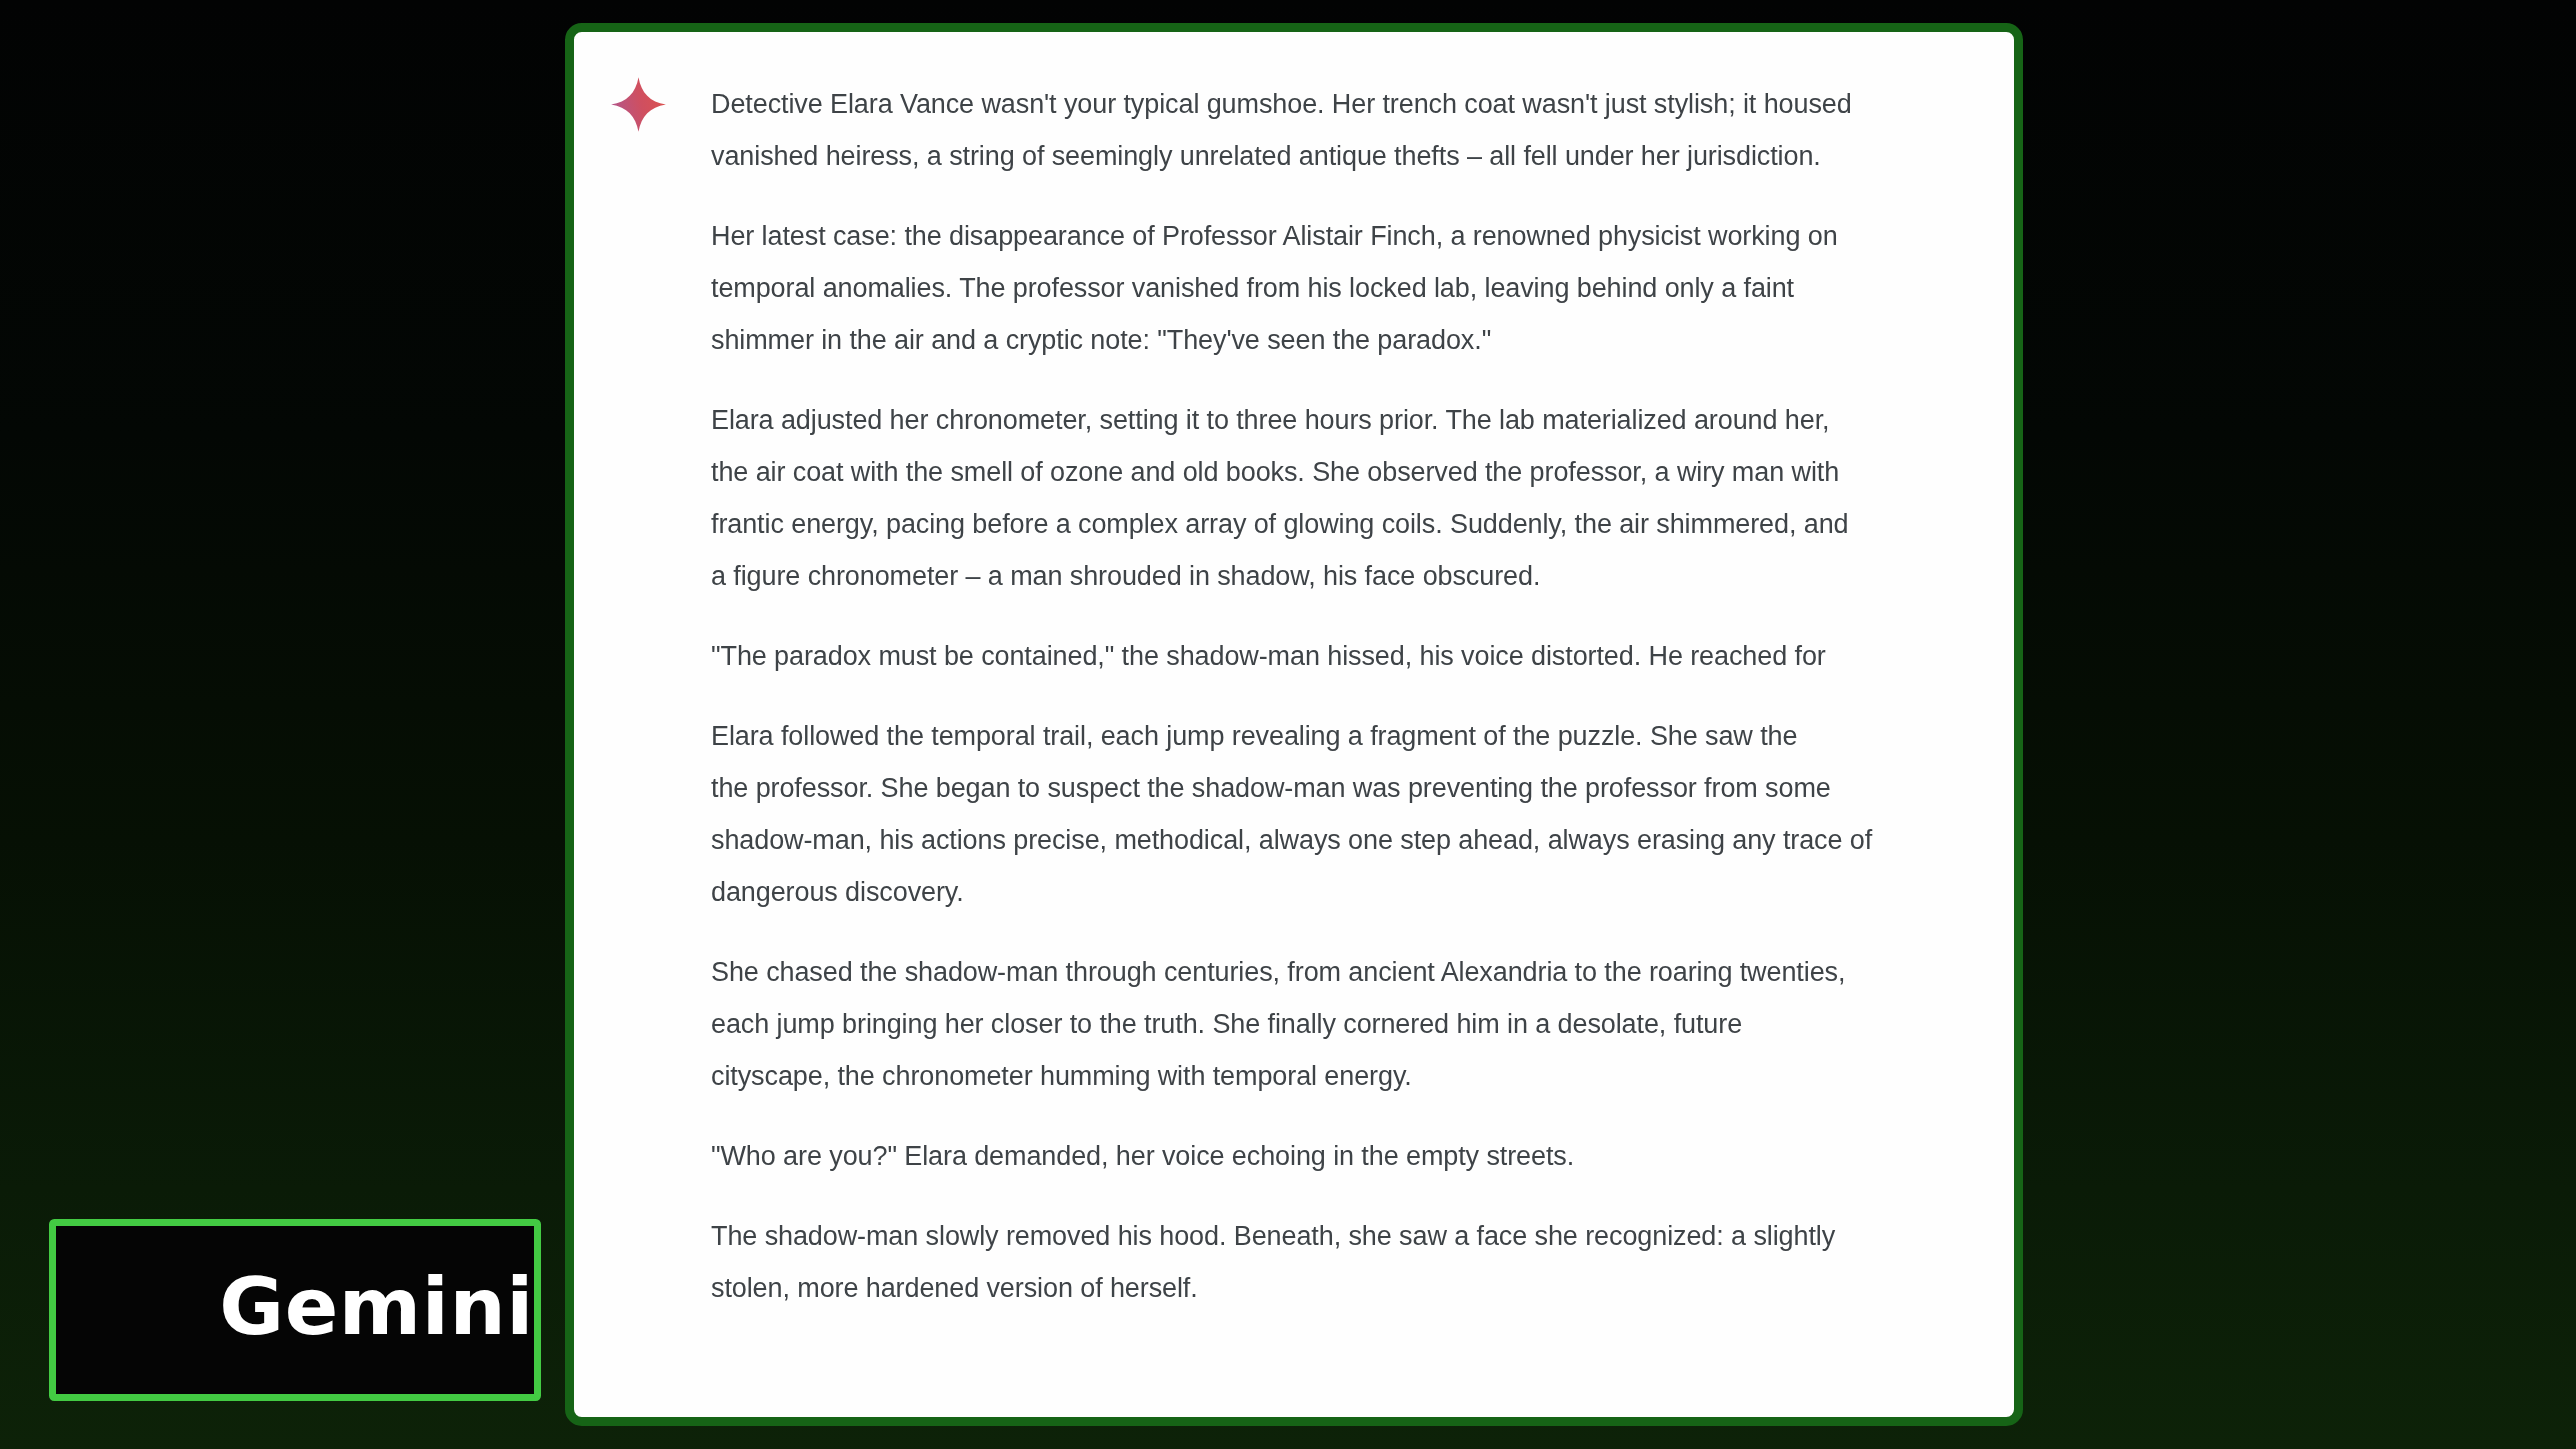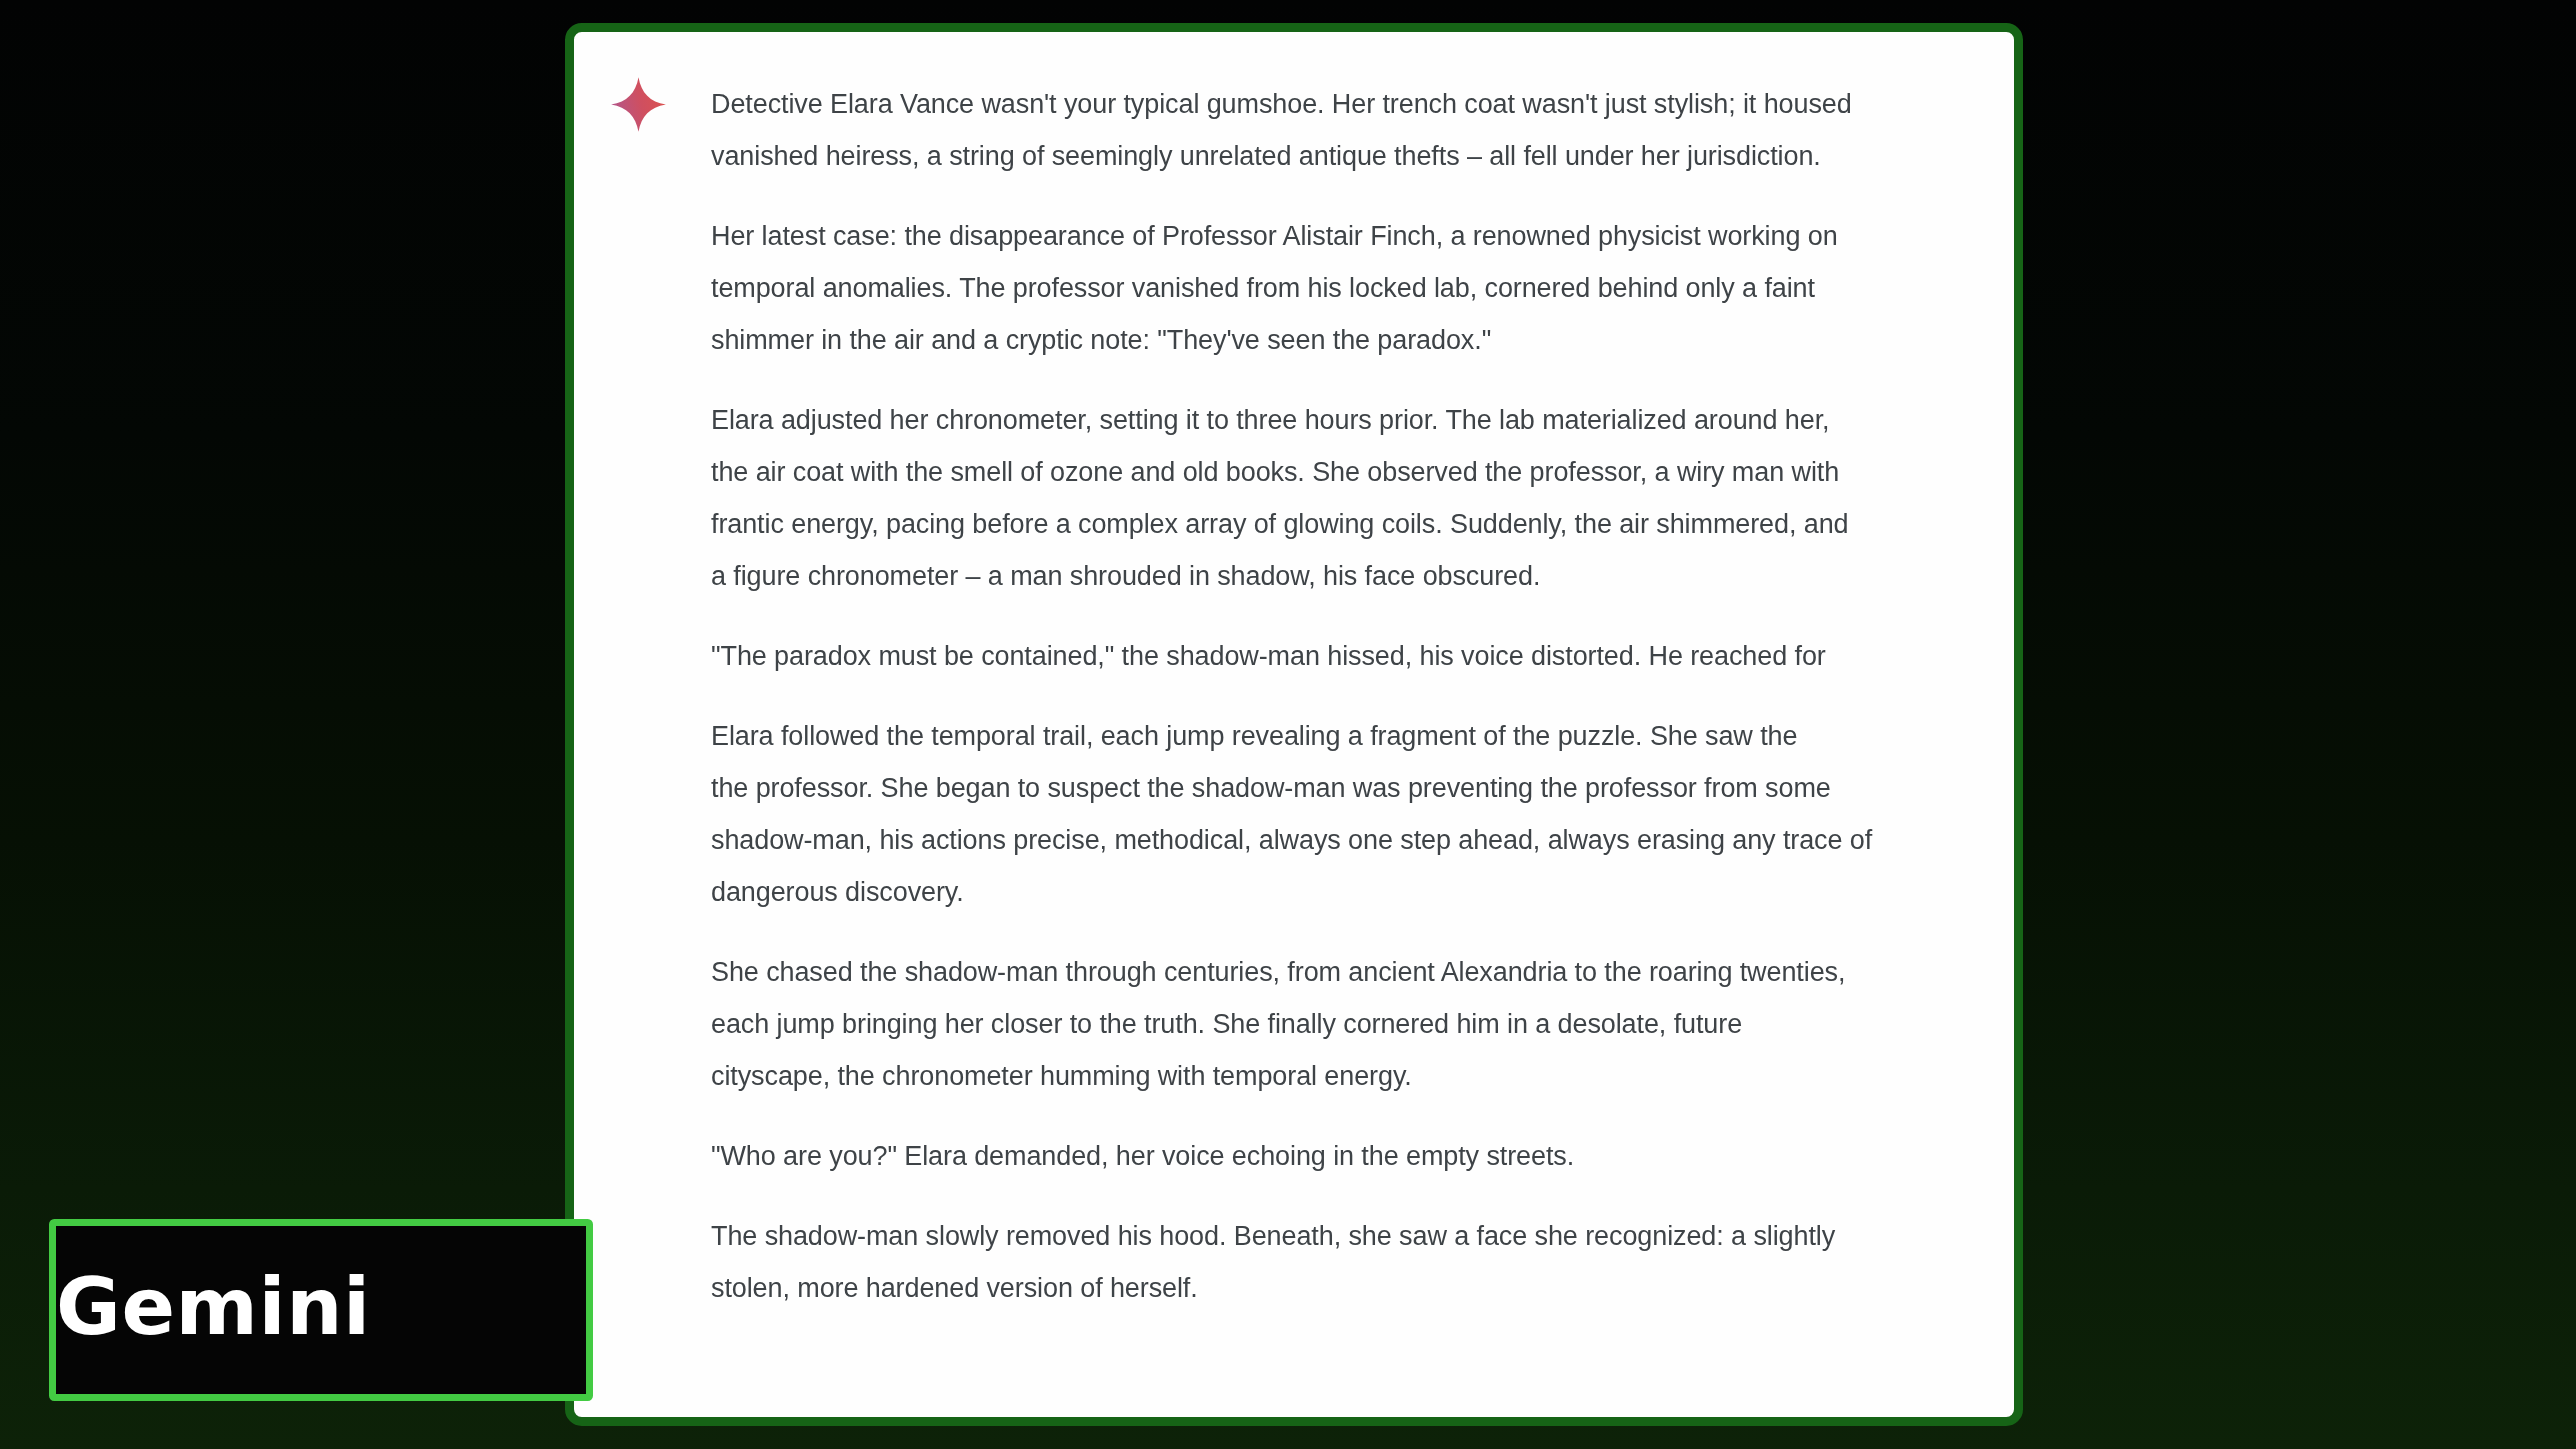--- a/index.html
+++ b/index.html
@@ -41,28 +41,28 @@
     display: block;
     white-space: nowrap;
     font-size: 27px;
     line-height: 52px;
     letter-spacing: -0.1px;
     color: var(--body-text, #3e4347);
   }
   .watermark {
     position: absolute;
     left: 49px; top: 1219px;
-    width: 544px; height: 182px;
+    width: 492px; height: 182px;
     box-sizing: border-box;
     background: var(--watermark-background, #050505);
     border: 7.7px solid var(--watermark-border, #43cb43);
     border-radius: 5.2px;
     display: flex;
     align-items: center;
-    justify-content: flex-start;
+    justify-content: flex-end;
   }
   .watermark-label {
     font-family: "DejaVu Sans", sans-serif;
     font-weight: 800;
     font-size: 79px;
     letter-spacing: 0.6px;
     color: var(--watermark-text, #ffffff);
     padding-bottom: 6.4px;
   }
 </style>
@@ -84,21 +84,21 @@
       <path d="M50 2 C55 30 70 45 98 50 C70 55 55 70 50 98 C45 70 30 55 2 50 C30 45 45 30 50 2 Z" fill="url(#sparkGrad)"></path>
     </svg>
 
     <div class="story">
         <p class="para">
           <span class="line">Detective Elara Vance wasn't your typical gumshoe. Her trench coat wasn't just stylish; it housed</span>
           <span class="line">vanished heiress, a string of seemingly unrelated antique thefts – all fell under her jurisdiction.</span>
         </p>
         <p class="para">
           <span class="line">Her latest case: the disappearance of Professor Alistair Finch, a renowned physicist working on</span>
-          <span class="line">temporal anomalies. The professor vanished from his locked lab, cornered behind only a faint</span>
+          <span class="line">temporal anomalies. The professor vanished from his locked lab, leaving behind only a faint</span>
           <span class="line">shimmer in the air and a cryptic note: "They've seen the paradox."</span>
         </p>
         <p class="para">
           <span class="line">Elara adjusted her chronometer, setting it to three hours prior. The lab materialized around her,</span>
           <span class="line">the air coat with the smell of ozone and old books. She observed the professor, a wiry man with</span>
           <span class="line">frantic energy, pacing before a complex array of glowing coils. Suddenly, the air shimmered, and</span>
           <span class="line">a figure chronometer – a man shrouded in shadow, his face obscured.</span>
         </p>
         <p class="para">
           <span class="line">"The paradox must be contained," the shadow-man hissed, his voice distorted. He reached for</span>

